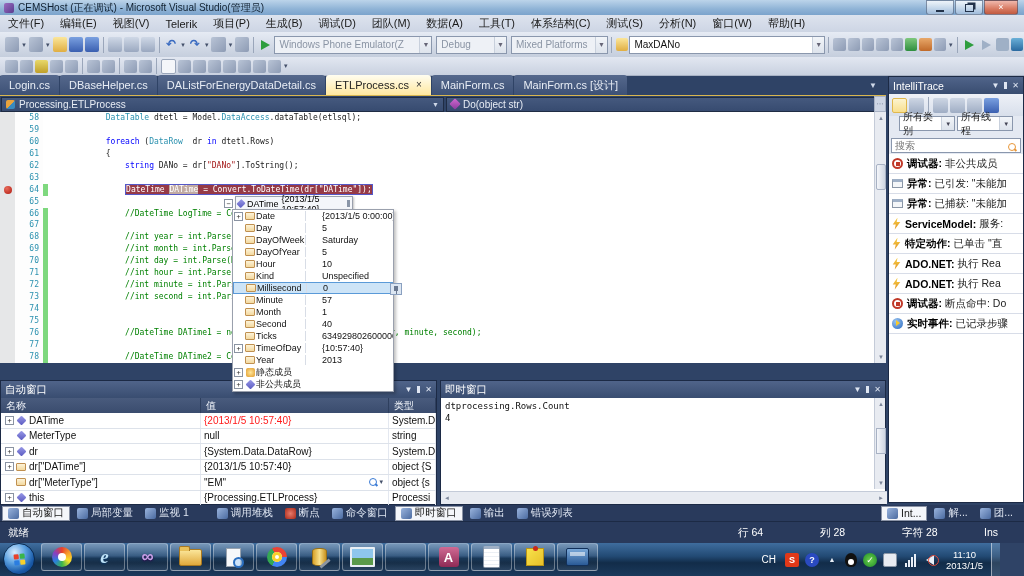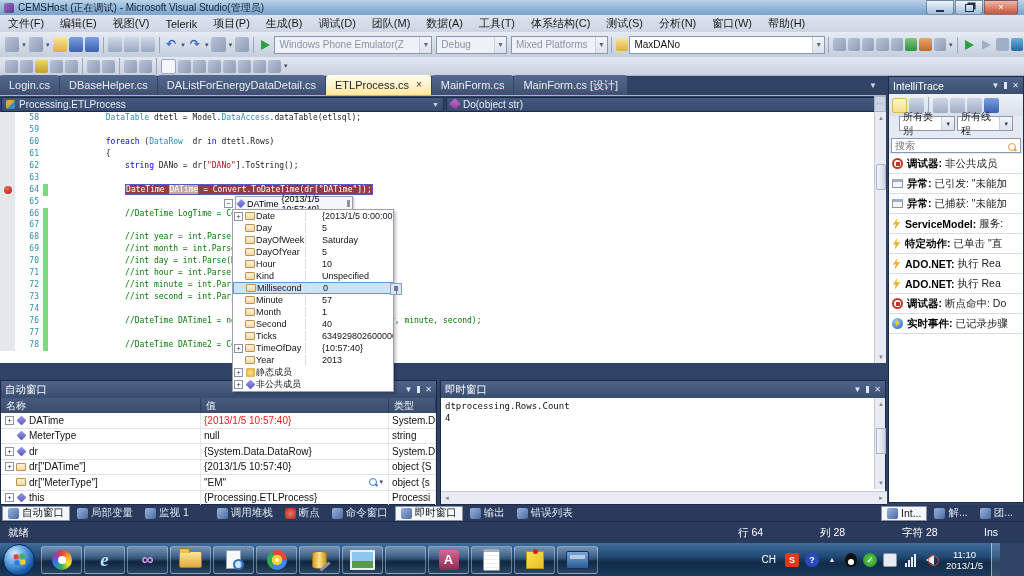--- a/index.html
+++ b/index.html
@@ -191,21 +191,21 @@
   
   #statusbar{left:0;top:521px;width:1024px;height:22px;background:#293a5c;color:#fff;font-size:10.5px;
     display:flex;align-items:center;border-top:1px solid #1c2a45;box-sizing:border-box;}
   #status-ready{margin-left:8px;}
   #status-right{margin-left:auto;display:flex;}
   #status-right span{width:82px;}
   #status-right .last{width:40px;}
 
   
   #taskbar{left:0;top:543px;width:1000px;height:33px;
-    background:linear-gradient(180deg,#3f6d9e,#224a74 40%,#122c49 60%,#1b3a5c);display:flex;align-items:center;}
+    background:linear-gradient(180deg,#3f6d9e,#224a74 40%,#122c49 60%,#1b3a5c);display:flex;align-items:flex-start;}
   #start-orb{width:30px;height:30px;margin:0 5px 0 3px;border-radius:50%;
     background:radial-gradient(circle at 35% 28%,#d8ecff,#5aa0e0 38%,#1a5aa8 68%,#0a3a78);
     border:1px solid #0a2a50;display:flex;align-items:center;justify-content:center;}
   .flag{width:11px;height:11px;display:grid;grid-template-columns:5px 5px;grid-template-rows:5px 5px;gap:1px;transform:rotate(-6deg);}
   .flag i{border-radius:1px;}
   .flag i:nth-child(1){background:#e8412c;}.flag i:nth-child(2){background:#3ab54a;}
   .flag i:nth-child(3){background:#2b7de0;}.flag i:nth-child(4){background:#f8d02a;}
   .app-btn{width:41px;height:28px;margin:0 1px;border:1px solid rgba(255,255,255,.35);border-radius:3px;
     background:linear-gradient(180deg,rgba(255,255,255,.30),rgba(255,255,255,.10) 45%,rgba(0,0,0,.14) 55%,rgba(255,255,255,.08));
     display:flex;align-items:center;justify-content:center;box-sizing:border-box;}
@@ -519,20 +519,26 @@
         <span class="code-pre"><span>                </span><span class="co">//int second = int.Parse(DATime.Second.ToString());</span></span>
       </div>
       <div class="code-line">
         <span class="cl-bp"></span>
         <span class="cl-num">74</span>
         <span class="cl-chg on"></span>
         <span class="code-pre"><span></span></span>
       </div>
       <div class="code-line">
         <span class="cl-bp"></span>
+        <span class="cl-num">75</span>
+        <span class="cl-chg on"></span>
+        <span class="code-pre"><span></span></span>
+      </div>
+      <div class="code-line">
+        <span class="cl-bp"></span>
         <span class="cl-num">76</span>
         <span class="cl-chg on"></span>
         <span class="code-pre"><span>                </span><span class="co">//DateTime DATime1 = new DateTime(year, month, day, hour, minute, second);</span></span>
       </div>
       <div class="code-line">
         <span class="cl-bp"></span>
         <span class="cl-num">77</span>
         <span class="cl-chg on"></span>
         <span class="code-pre"><span></span></span>
       </div>

